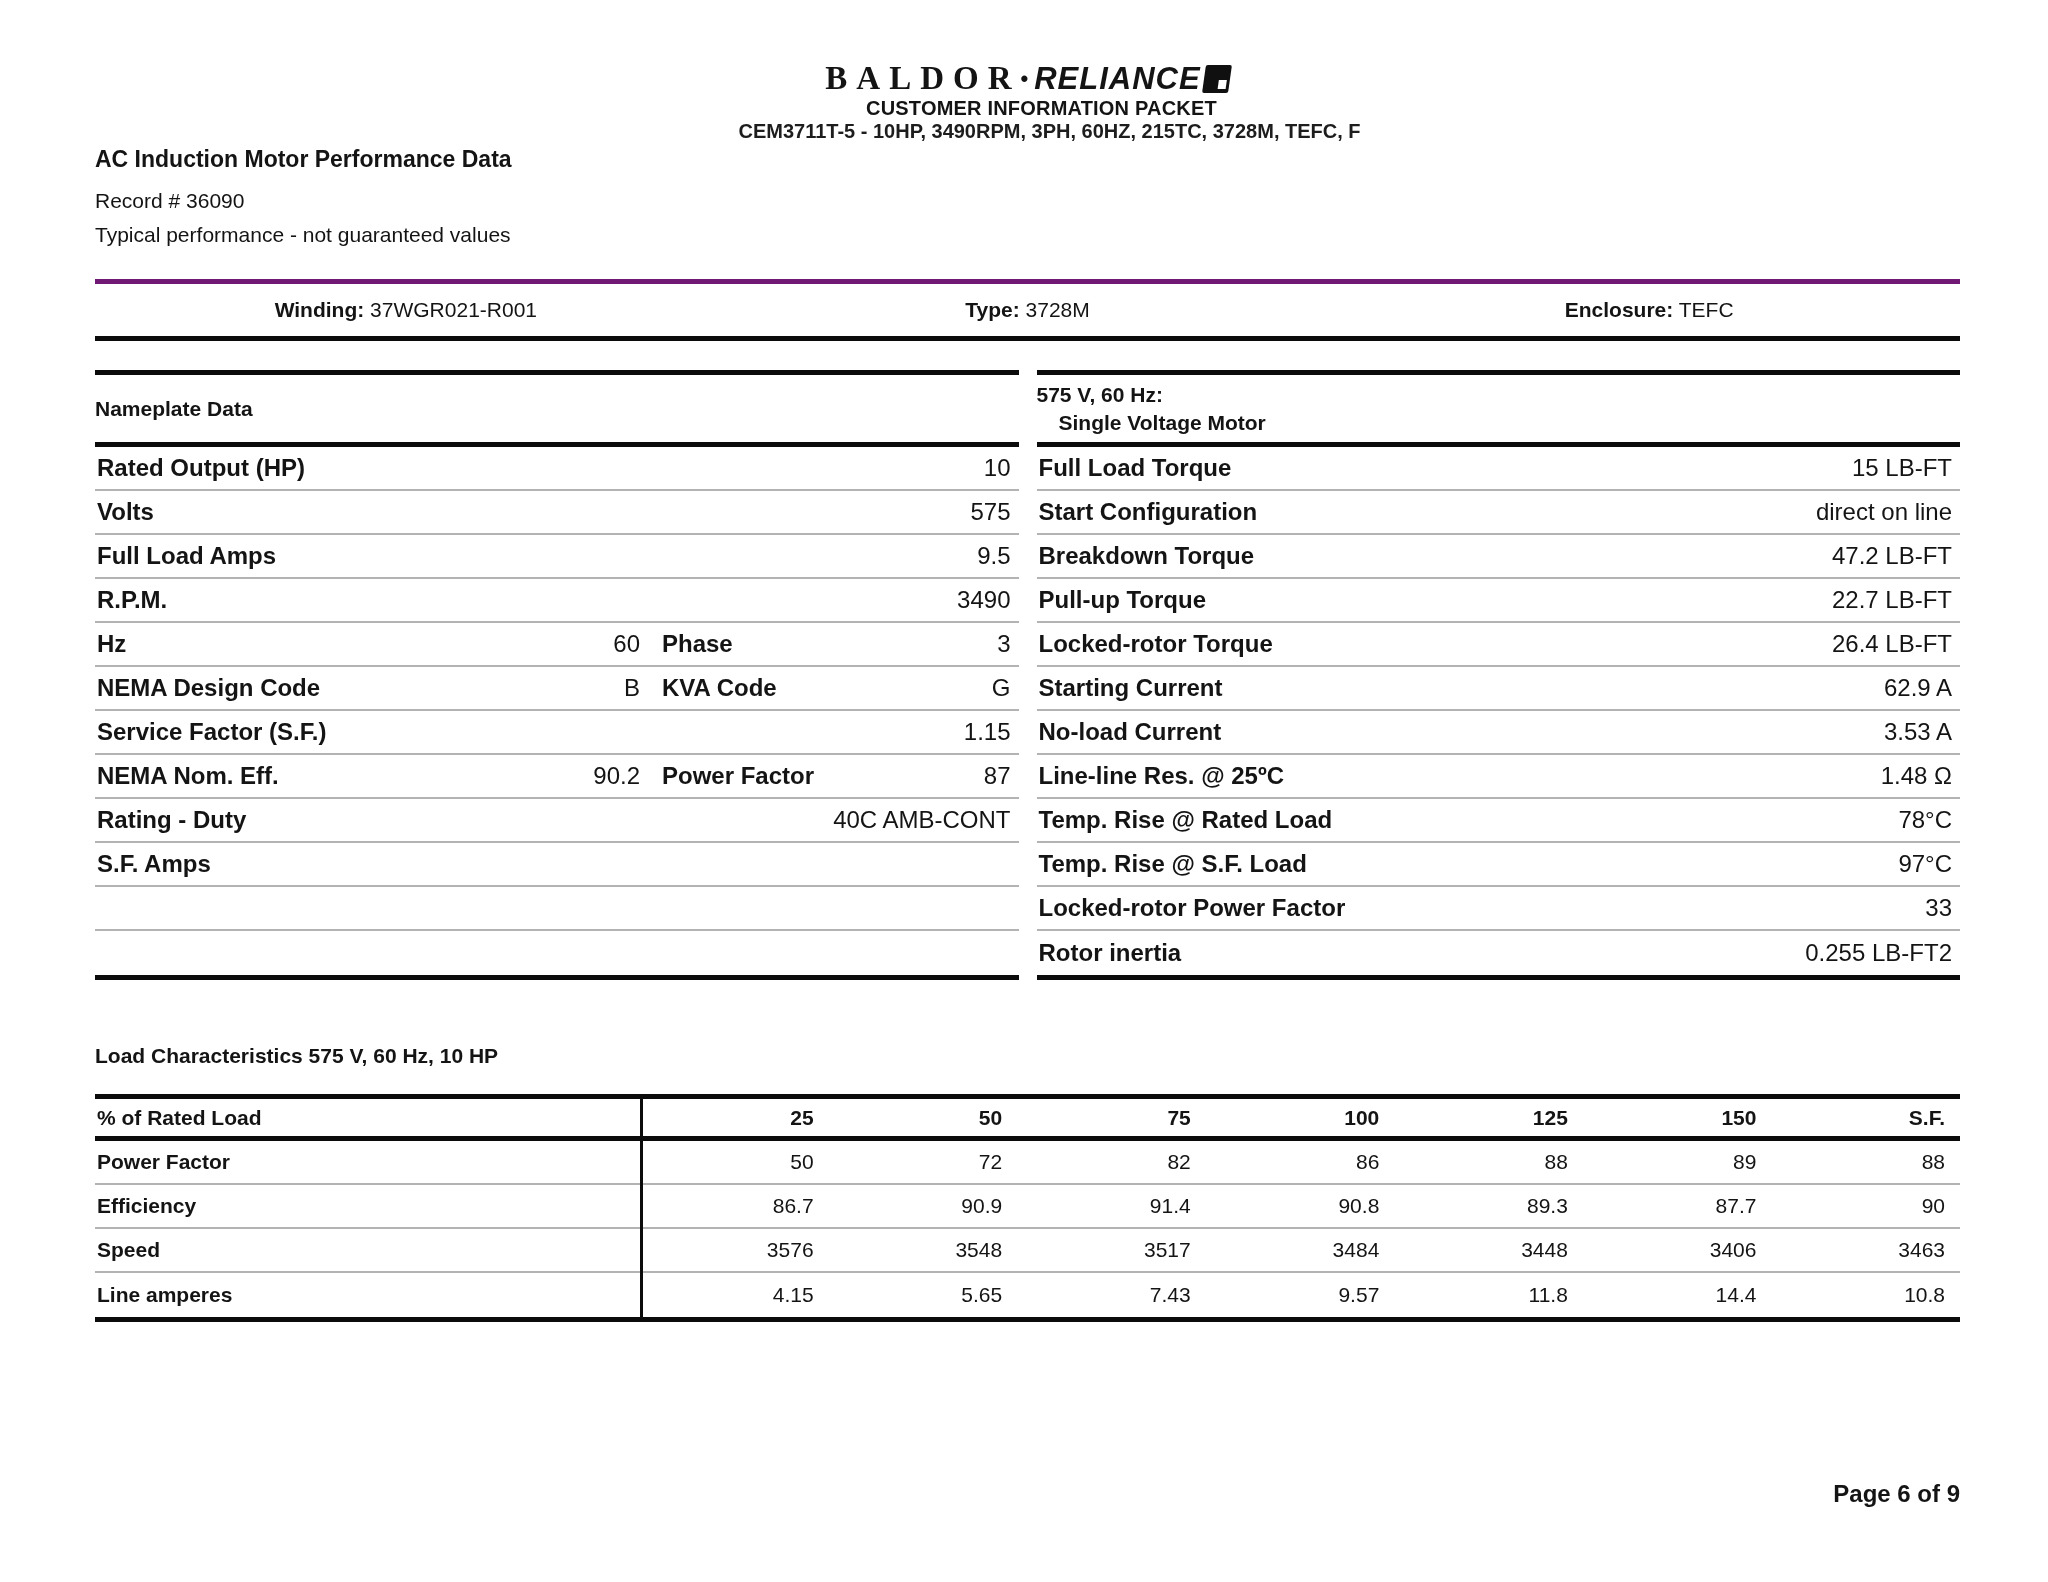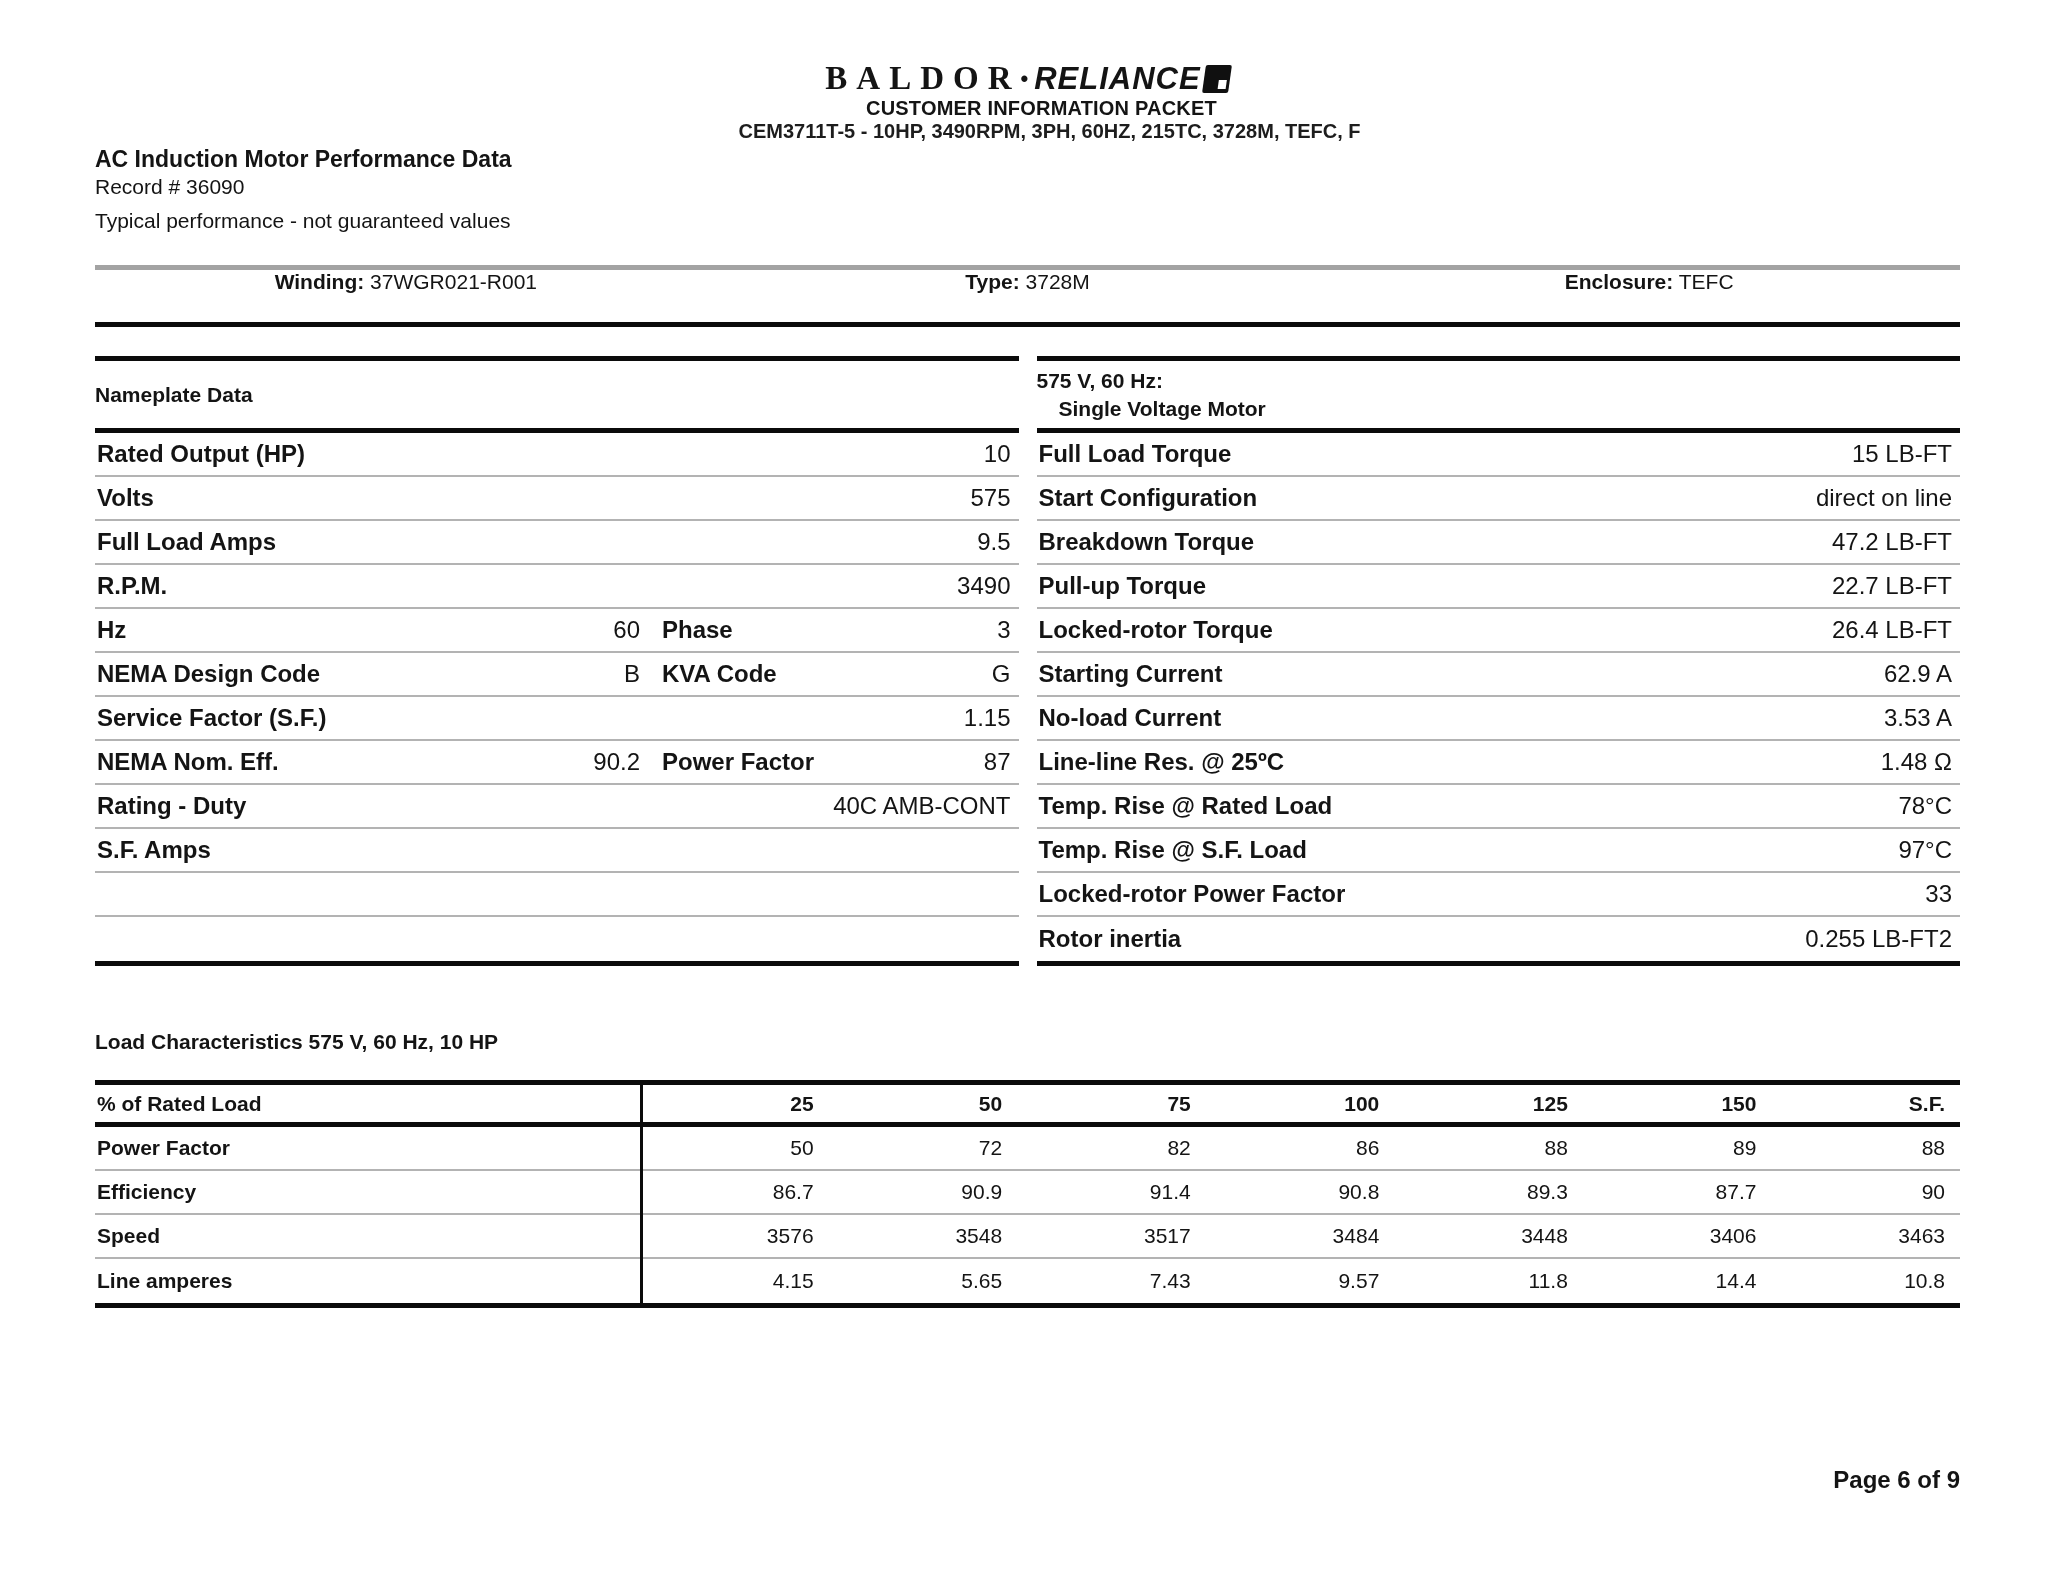--- a/index.html
+++ b/index.html
@@ -17,26 +17,26 @@
   .logo-mark { position:relative; display:inline-block; width:26px; height:28px;
     background:#101010; margin-left:3px; transform:skewX(-8deg); border-radius:2px; }
   .logo-mark::after { content:""; position:absolute; right:3px; bottom:4px;
     width:8px; height:9px; background:#ffffff; }
   .packet-title { font-weight:bold; font-size:20px; margin-left:28px; letter-spacing:0.2px; }
   .product-spec { font-size:20px; margin-left:44px; color:#1d1d1d;font-weight:bold; }
 
   
   .title-block { margin-top:46px; }
   .doc-title { font-size:23px; font-weight:bold; }
-  .doc-record { font-size:21px; margin-top:2px; }
+  .doc-record { font-size:21px; margin-top:16px; }
   .doc-note { font-size:21px; margin-top:10px; }
 
   
-  .winding-bar { margin-top:32px; border-top:5px solid #a3a3a3; border-bottom:5px solid #0b0b0b;
-    height:62px; display:flex; font-size:21px; }
+  .winding-bar { margin-top:32px; border-top:5px solid #701a75; border-bottom:5px solid #0b0b0b;
+    height:62px; display:flex; align-items:center; font-size:21px; }
   .wind-cell { flex:1; text-align:center; white-space:nowrap; }
   .wind-cell b { font-weight:bold; }
 
   
   .tables { margin-top:29px; display:flex; gap:18px; }
   .data-table { flex:1; border-top:5px solid #0b0b0b; border-bottom:5px solid #0b0b0b; }
   .tbl-head { height:72px; border-bottom:5px solid #0b0b0b; display:flex;
     flex-direction:column; justify-content:center; font-weight:bold; font-size:21px; }
   .tbl-head .line2 { padding-left:22px; margin-top:4px; }
   .np-row { position:relative; display:flex; align-items:center; height:44px;

